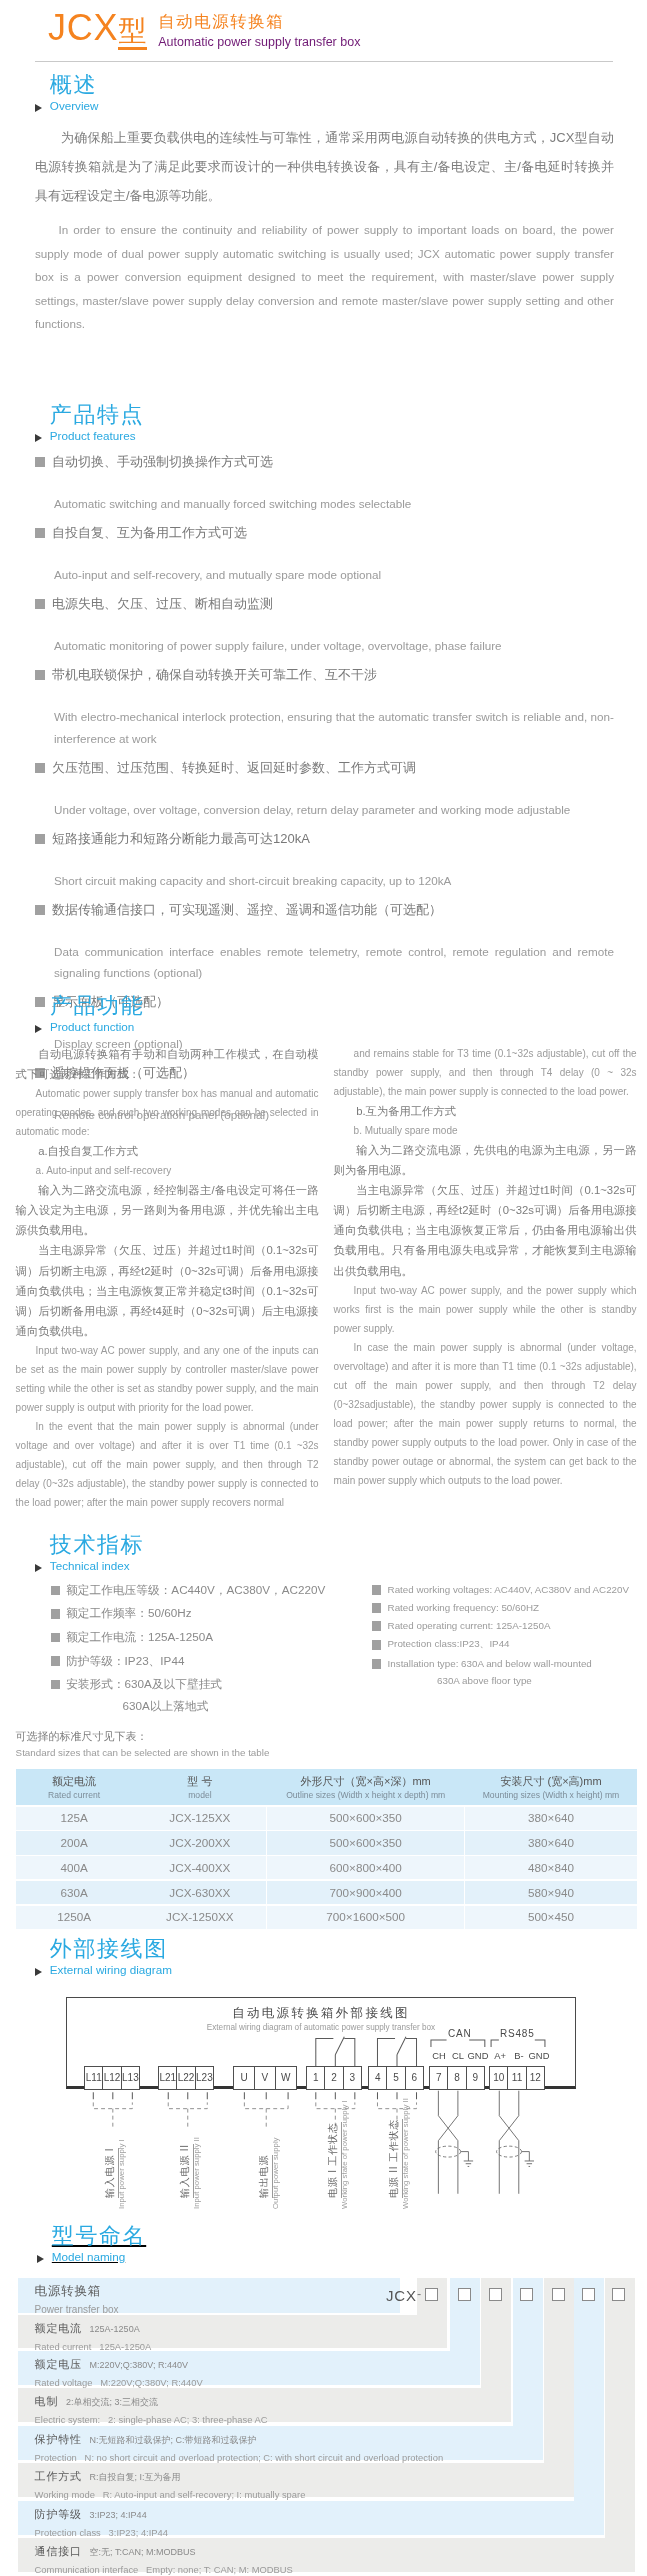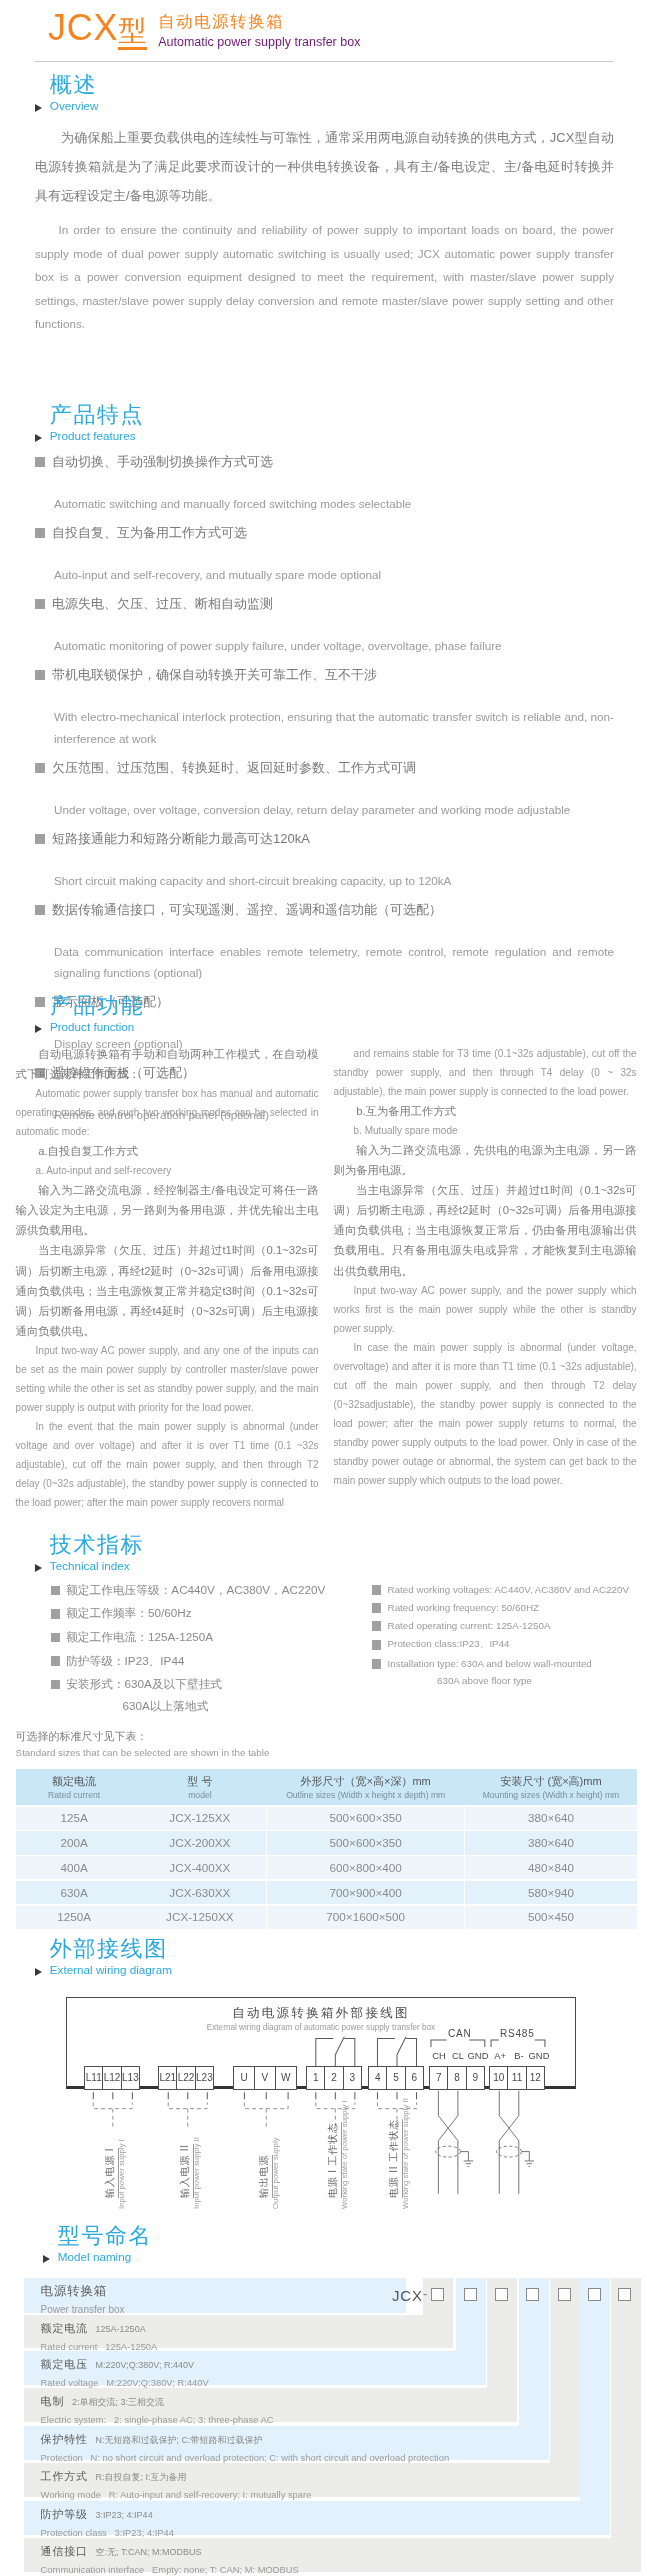--- a/index.html
+++ b/index.html
@@ -85,21 +85,21 @@
           font-size:10px; color:#4a4a4a; line-height:22px; }
   .term + .term { margin-left:-1.2px; }
   .tgroup.wide .term { width:22px; }
   .vlab-cn { position:absolute; transform:rotate(-90deg); transform-origin:0 0; white-space:nowrap;
              font-size:10px; color:#666; border-bottom:0.8px solid #9a9a9a; padding-bottom:0.8px; letter-spacing:0.8px; }
   .vlab-en { position:absolute; transform:rotate(-90deg); transform-origin:0 0; white-space:nowrap;
              font-size:7.8px; color:#9e9e9e; }
   .wsvg { position:absolute; left:0; top:0; }
 
   
-  #sec-naming { position:absolute; top:2223px; left:8px; width:620px; height:353px; }
+  #sec-naming { position:absolute; top:2223px; left:2px; width:620px; height:353px;text-decoration:underline; }
   #sec-naming .sec-head { margin-left:35px; }
   .nstrip { position:absolute; width:30px; }
   .strip-blue { background:#e2f1fb; }
   .strip-gray { background:#ececea; }
   .nrow { position:absolute; left:15.6px; padding:3.9px 0 0 17px; }
   .row-blue { background:#e2f1fb; }
   .row-gray { background:#ececea; }
   .nr-line { line-height:1.45; }
   .nr-cn { font-size:11px; color:#5a5a5a; letter-spacing:0.8px; }
   .nr-det { font-size:9px; color:#8a8a8a; margin-left:7.8px; }

